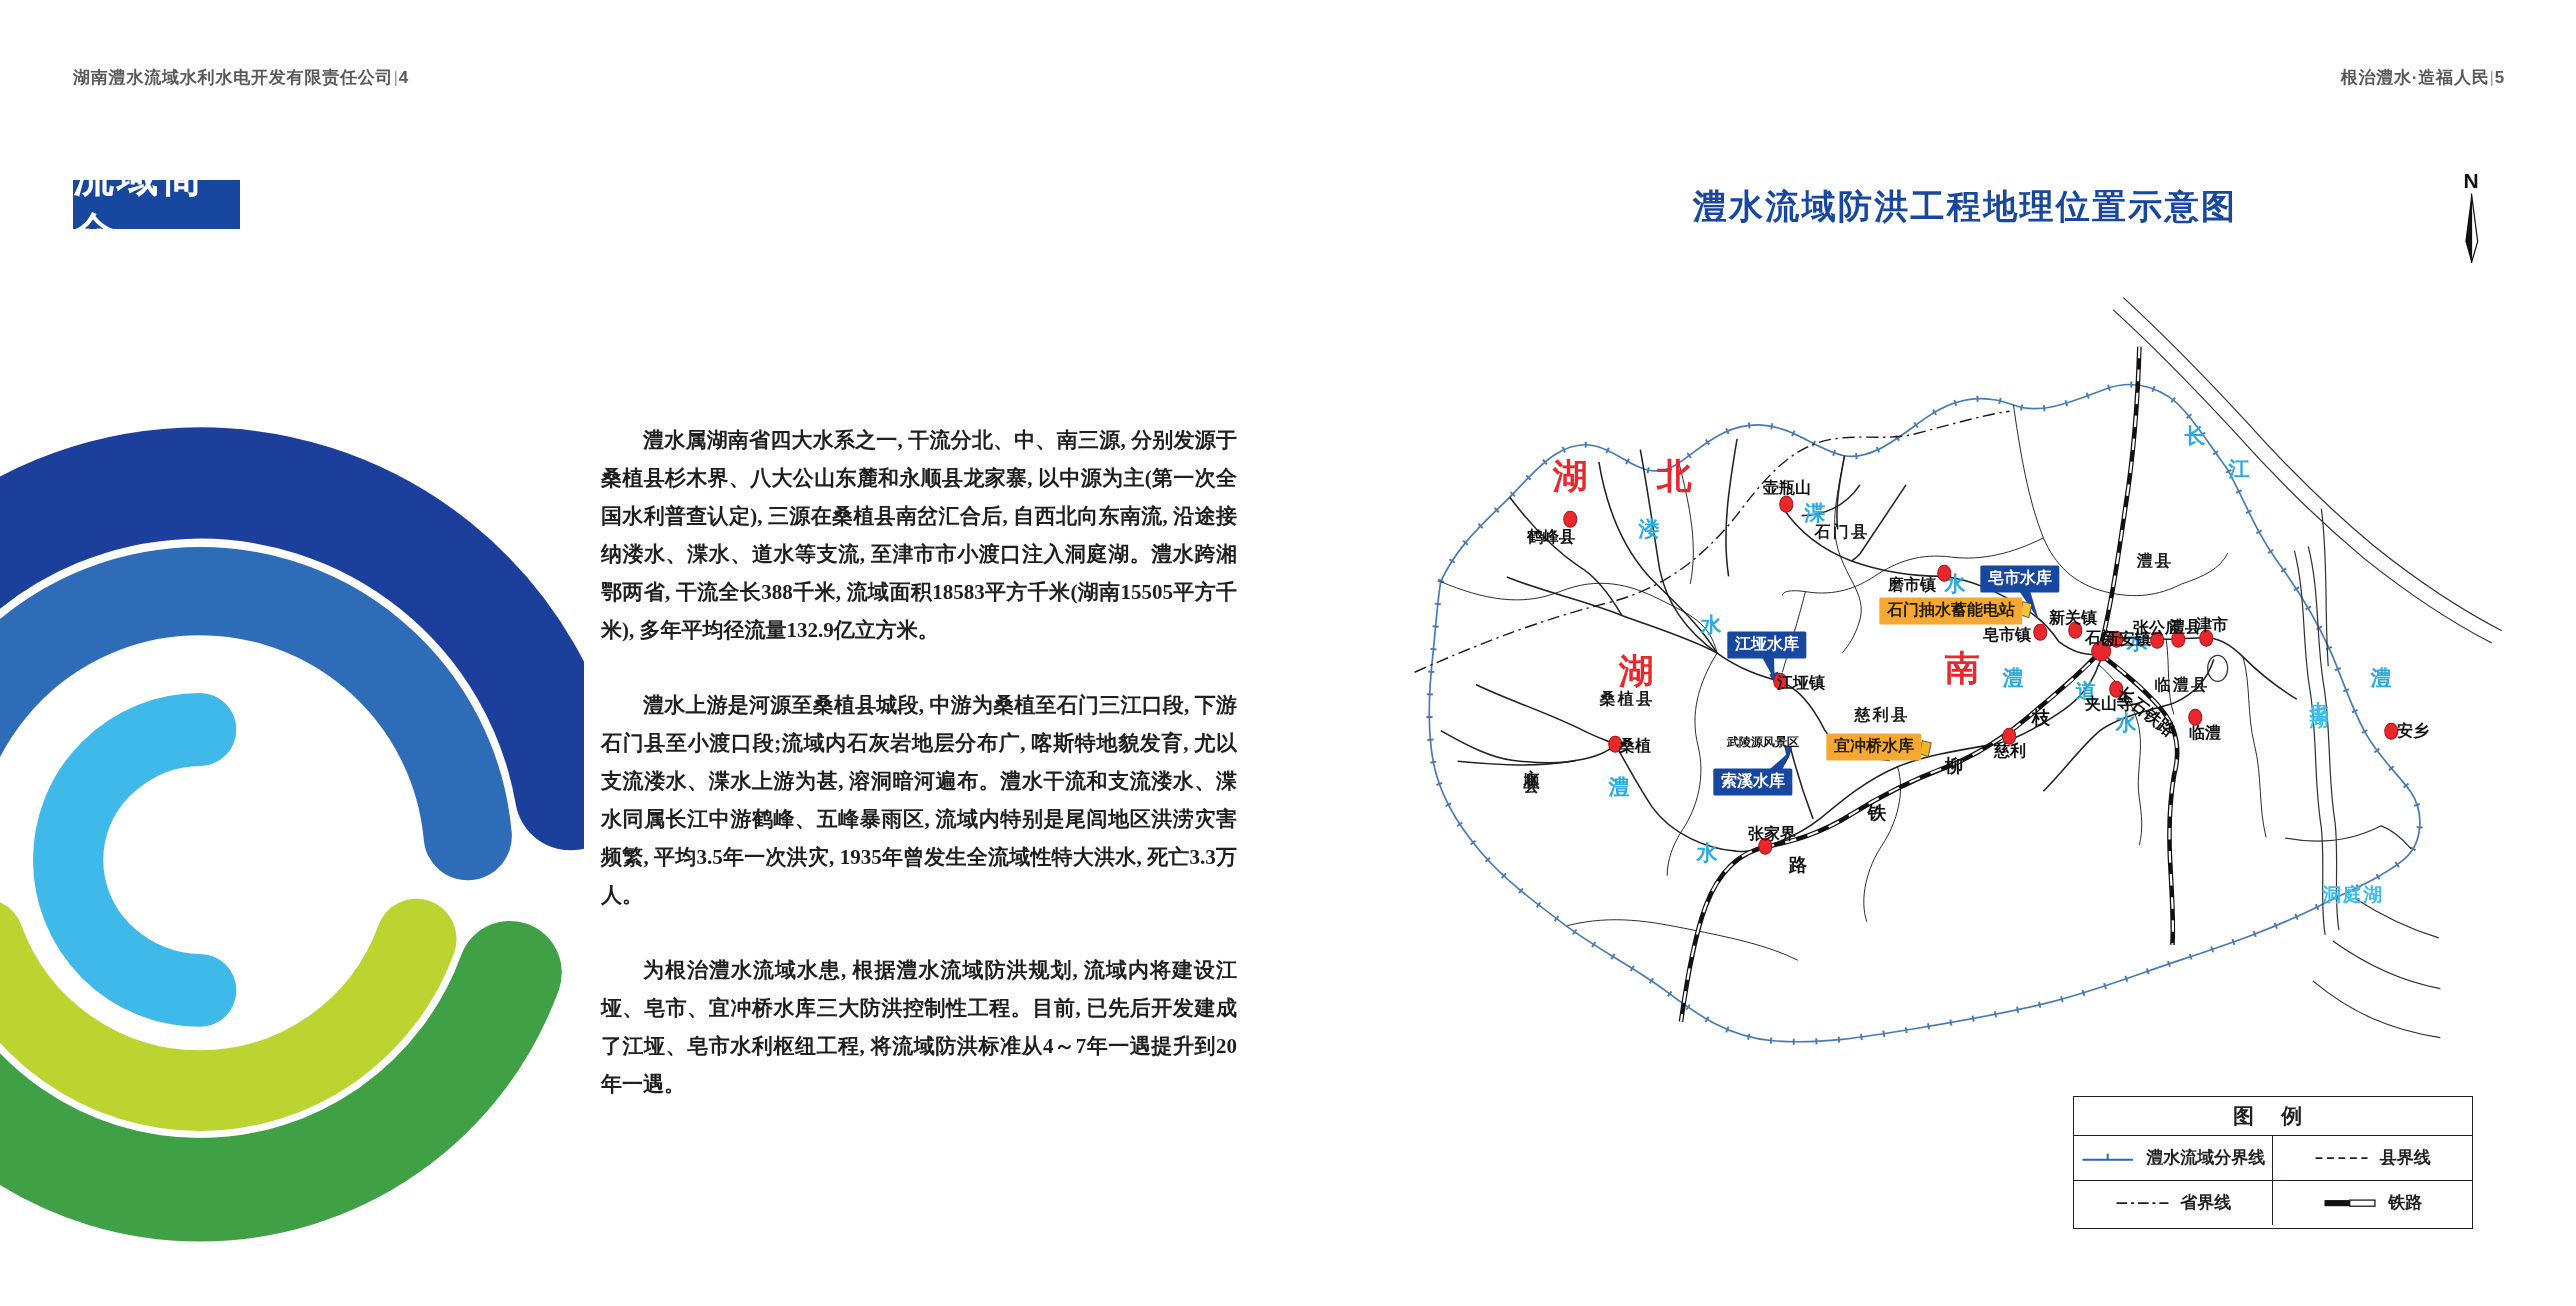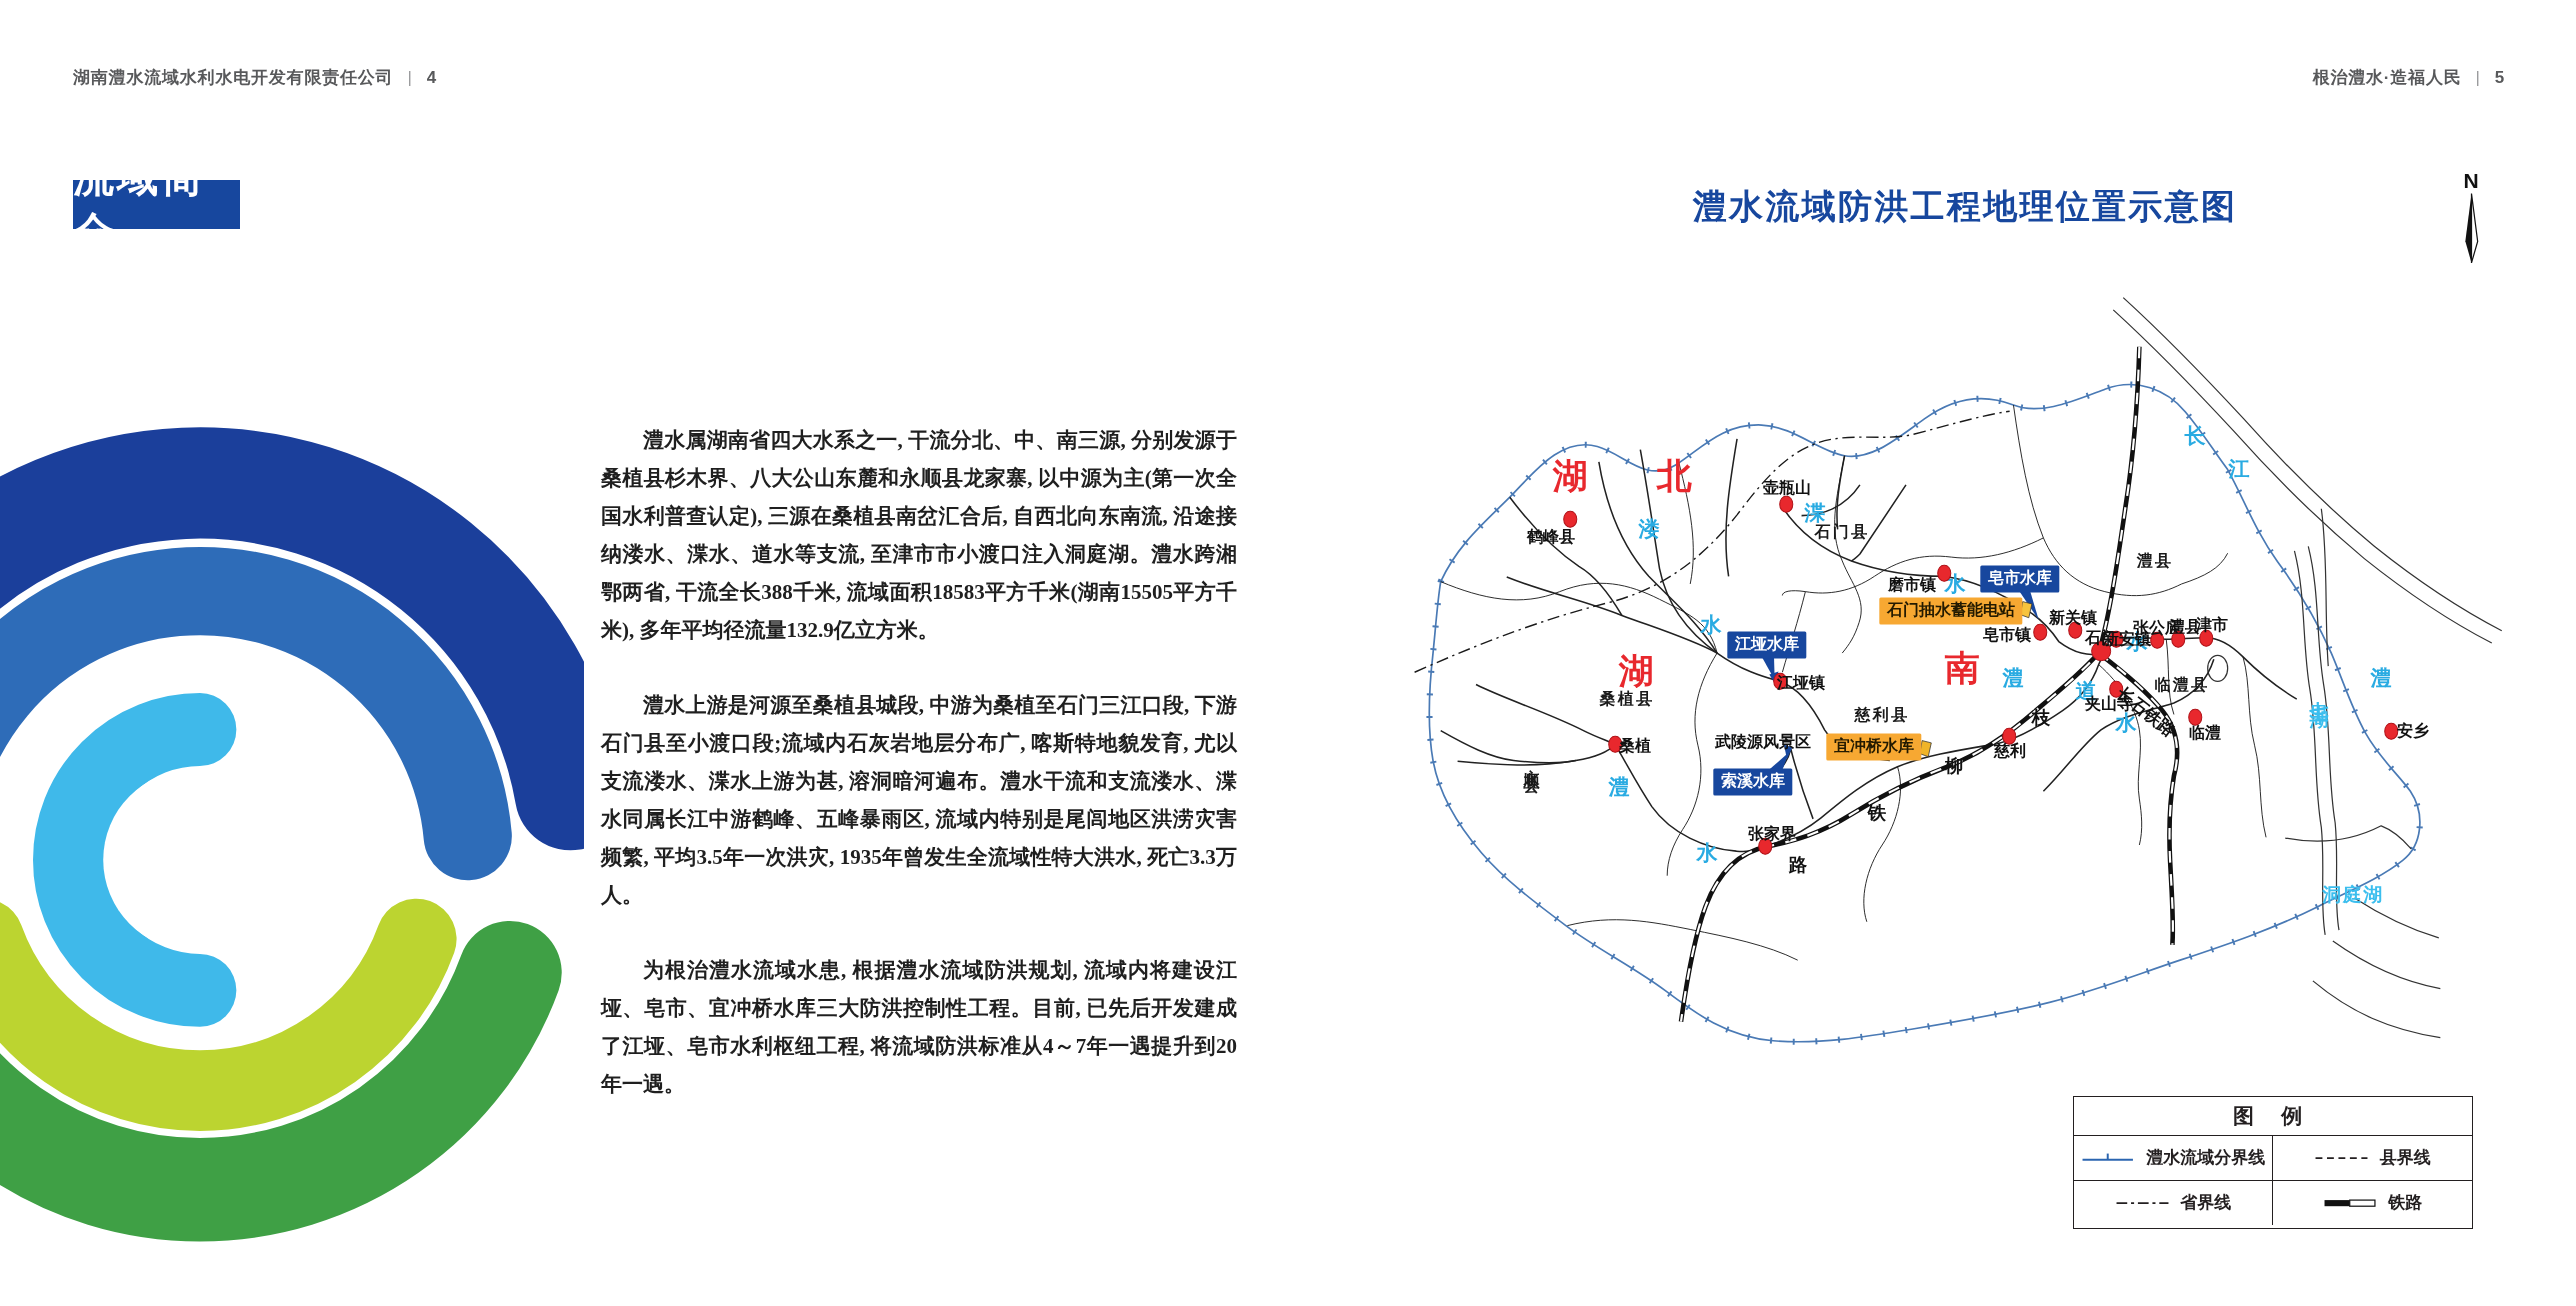--- a/index.html
+++ b/index.html
@@ -2,21 +2,21 @@
 <html style="font-size:12.3px"><head>
 <meta charset="utf-8">
 <style>
   html,body{margin:0;padding:0;background:#ffffff;}
   body{width:2576px;height:1306px;position:relative;overflow:hidden;
        font-family:"Liberation Sans",sans-serif;}
   .sheet{position:absolute;inset:0;background:#fff;}
 
   
   .hdr{position:absolute;top:66px;font-size:17px;font-weight:bold;color:#58595B;
-       letter-spacing:0.8px;display:flex;align-items:center;gap:14px;}
+       letter-spacing:0.8px;display:flex;align-items:center;}
   .hdr-left{left:73px;}
   .hdr-right{right:71px;}
   .hdr .divider{color:#9a9b9d;font-weight:normal;}
 
   
   .section-badge{position:absolute;left:73px;top:180px;width:167px;height:49px;
        background:#17479E;color:#fff;font-size:41px;font-weight:bold;
        display:flex;align-items:center;justify-content:center;letter-spacing:3.1px;}
 
   
@@ -41,21 +41,21 @@
   .map-area svg.map-svg{position:absolute;left:0;top:0;}
   #map-labels{position:absolute;left:0;top:0;width:100%;height:100%;}
   #map-labels > div{position:absolute;transform:translate(-50%,-50%);white-space:nowrap;}
 
   .prov{font-size:35px;font-weight:bold;color:#E8282D;letter-spacing:1.5px;}
   .county{font-size:16px;font-weight:bold;color:#1a1a1a;letter-spacing:2.3px;}
   .river{font-size:21px;font-weight:bold;color:#29ABE2;}
   .lake{font-size:19px;font-weight:bold;color:#3BBEEE;letter-spacing:1.5px;}
   .v{writing-mode:vertical-rl;text-orientation:upright;letter-spacing:4.6px;}
   .town{font-size:16px;font-weight:bold;color:#111;}
-  .scenic{font-size:16px;font-weight:bold;color:#111;}
+  .scenic{font-size:12px;font-weight:bold;color:#111;}
   .railchar{font-size:18.4px;font-weight:bold;color:#111;}
   .railrot{font-size:17px;font-weight:bold;color:#111;}
   .dot{width:11.5px;height:14.6px;border-radius:50%;background:#E8282D;border:0.8px solid #b01218;}
   .dot.big{width:17.7px;height:17.7px;}
   .badge{font-size:16px;font-weight:bold;padding:3.1px 7.7px;border-radius:1.5px;}
   .badge.blue{background:#17479E;color:#fff;}
   .badge.orange{background:#F7A832;color:#231a00;}
 
   
   .legend{position:absolute;left:2073px;top:1096px;width:398px;height:131px;

